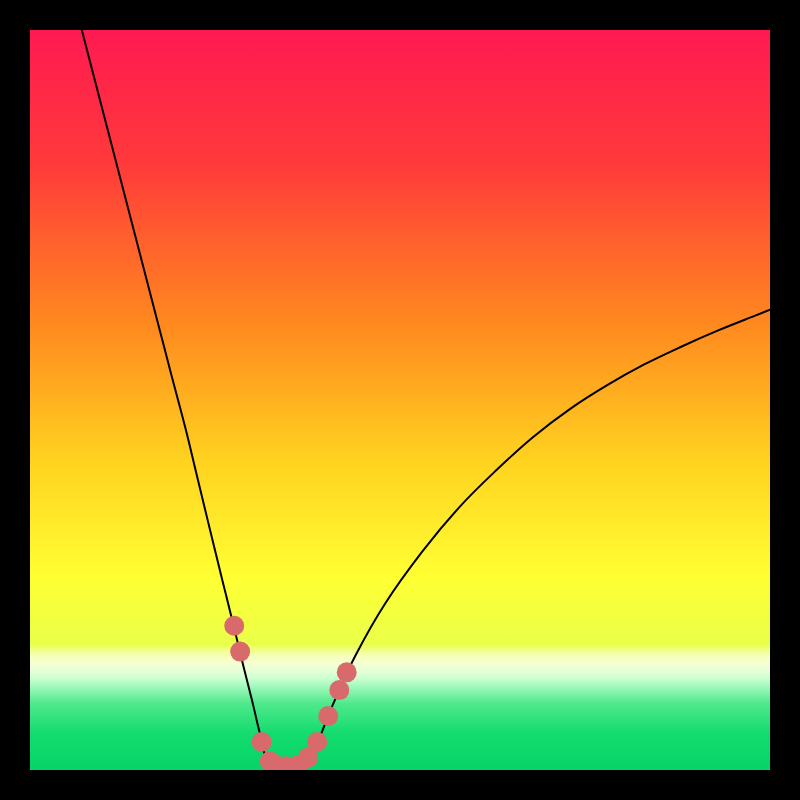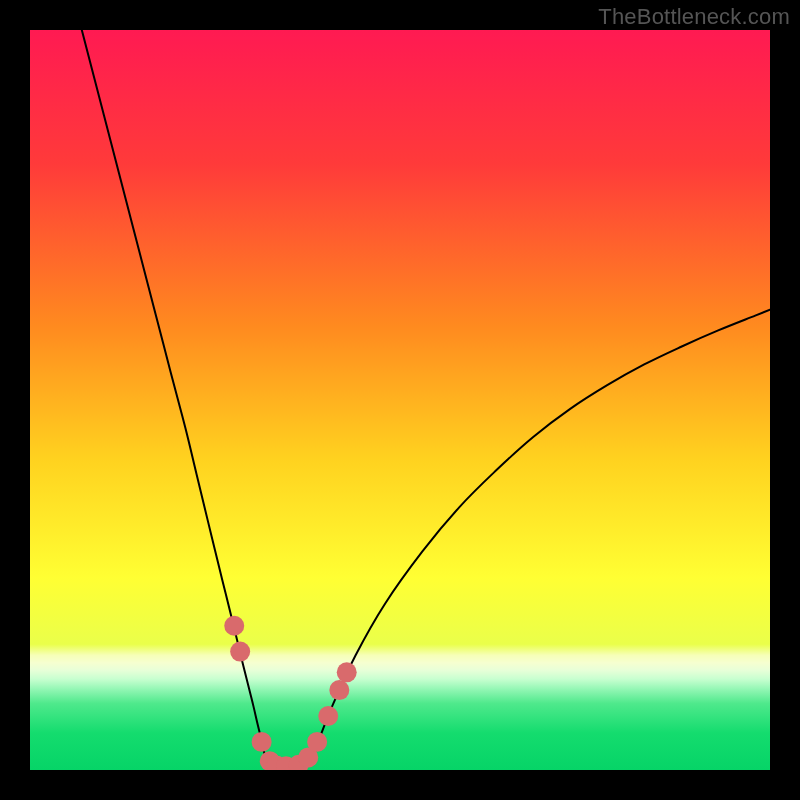--- a/index.html
+++ b/index.html
@@ -35,21 +35,20 @@
     font-weight: 500;
     letter-spacing: 0.2px;
     user-select: none;
   }
   svg { display: block; }
 </style>
 </head>
 <body>
 
 <div class="frame">
-  <div class="watermark">TheBottleneck.com</div>
   <div class="plot">
     <svg id="chart-svg" width="740" height="740" viewBox="0 0 740 740" preserveAspectRatio="none">
       <defs>
         <linearGradient id="bg-grad" x1="0" y1="0" x2="0" y2="1">
             <stop offset="0.00%" stop-color="#ff1a52"></stop>
             <stop offset="18.00%" stop-color="#ff3a3a"></stop>
             <stop offset="40.00%" stop-color="#ff8a1f"></stop>
             <stop offset="58.00%" stop-color="#ffd21f"></stop>
             <stop offset="74.00%" stop-color="#ffff33"></stop>
             <stop offset="83.00%" stop-color="#eaff4a"></stop>

